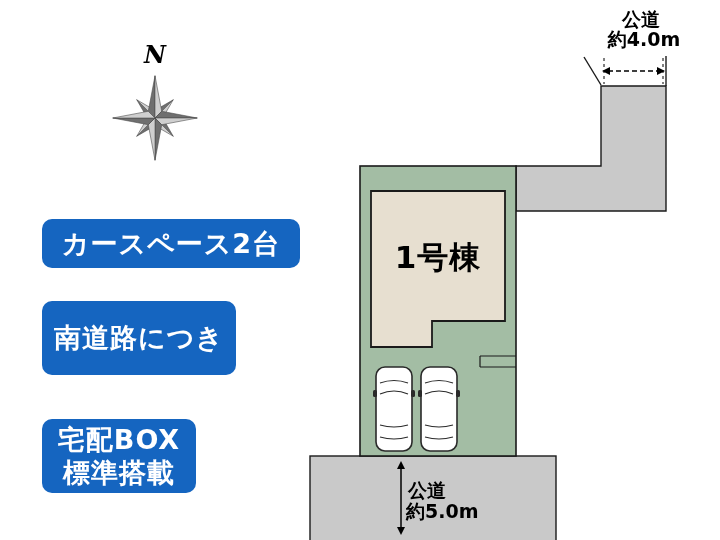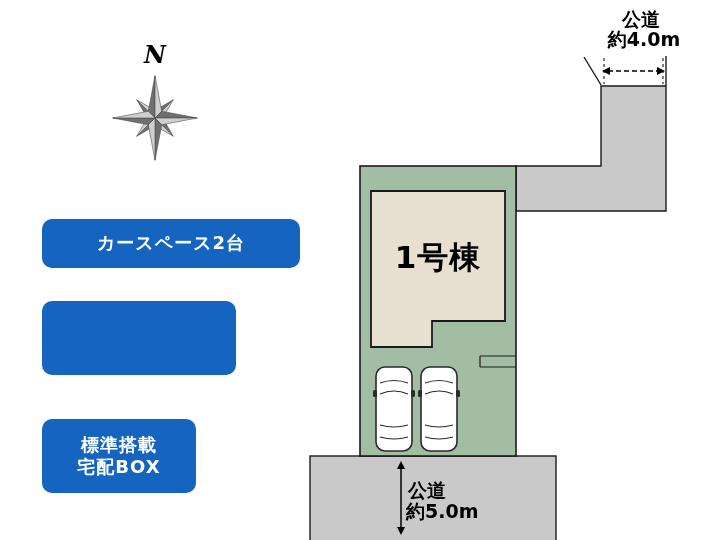--- a/index.html
+++ b/index.html
@@ -11,21 +11,21 @@
   .compass { position:absolute; left:107px; top:40px; width:96px; }
   .compass-n {
     text-align:center; height:30px; color:#000;
     font-family:"DejaVu Serif", serif; font-style:italic; font-weight:bold; font-size:24px;
   }
   .compass-rose { display:block; width:96px; height:96px; }
   
   .badge {
     position:absolute; background:#1565c0; border-radius:10px; color:#ffffff;
     display:flex; flex-direction:column; align-items:center; justify-content:center;
-    font-weight:bold; font-size:18px; line-height:1.24; letter-spacing:1px;
+    font-weight:bold; font-size:27px; line-height:1.24; letter-spacing:1px;
     text-align:center;
   }
   .badge-1 { left:42px; top:219px; width:258px; height:49px; }
   .badge-2 { left:42px; top:301px; width:194px; height:74px; }
   .badge-3 { left:42px; top:419px; width:154px; height:74px; }
   
   .diagram { position:absolute; left:0; top:0; width:720px; height:540px; }
   .plot      { fill:#a3bda4; stroke:#1a1a1a; stroke-width:1.6; }
   .road      { fill:#c9c9c9; stroke:#1a1a1a; stroke-width:1.4; }
   .building  { fill:#e7dfd0; stroke:#1a1a1a; stroke-width:1.8; }
@@ -74,24 +74,25 @@
         <polygon points="-44,0 -7,7 0,0" fill="#6f6f6f"></polygon>
         <polygon points="-44,0 -7,-7 0,0" fill="#cfcfcf"></polygon>
       </g>
     </svg>
   </div>
 
   <div class="badge badge-1">
     <div>カースペース2台</div>
   </div>
   <div class="badge badge-2">
+    <div>南道路につき</div>
   </div>
   <div class="badge badge-3">
+    <div>宅配BOX</div>
     <div>標準搭載</div>
-    <div>宅配BOX</div>
   </div>
 
   <svg class="diagram" viewBox="0 0 720 540">
 
     <defs>
       <g id="car-shape">
         <rect class="car-body" x="0" y="0" width="36" height="84" rx="9"></rect>
         <path class="car-line" d="M4,16 Q18,11 32,16"></path>
         <path class="car-line" d="M4,27 Q18,21 32,27"></path>
         <path class="car-line" d="M4,58 Q18,62 32,58"></path>

